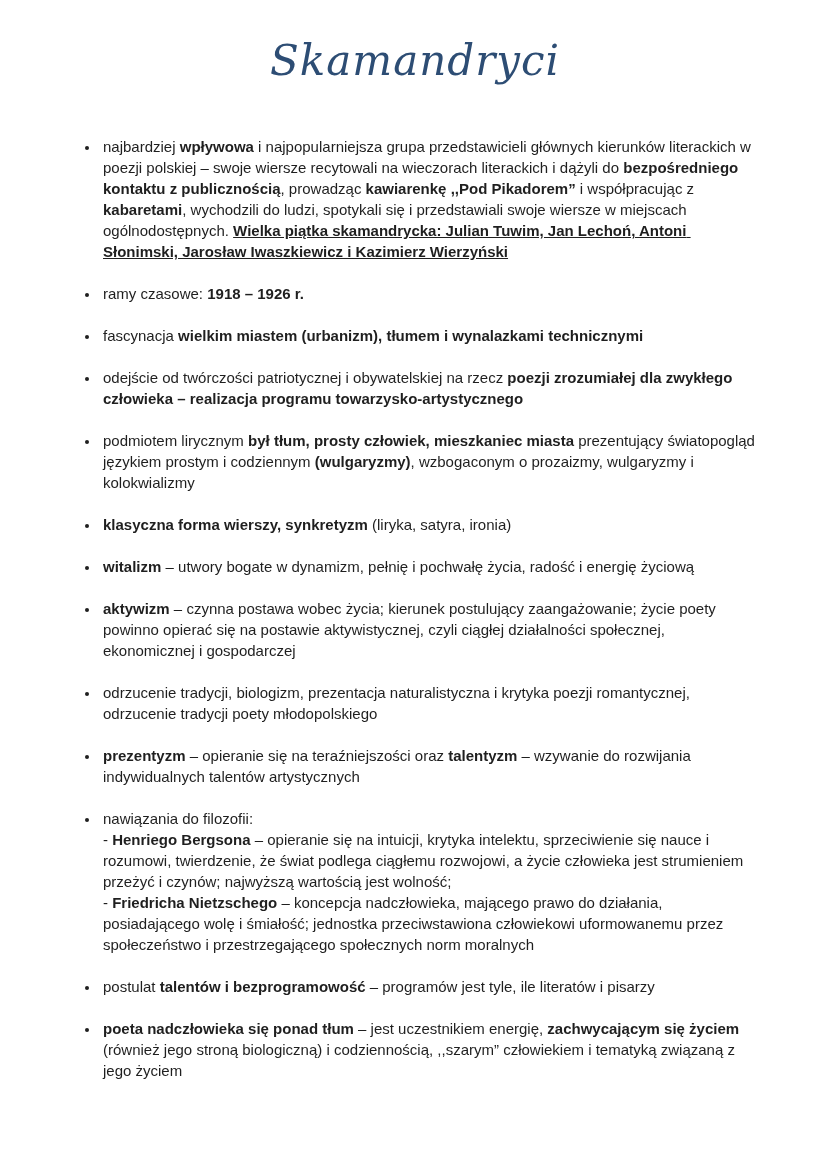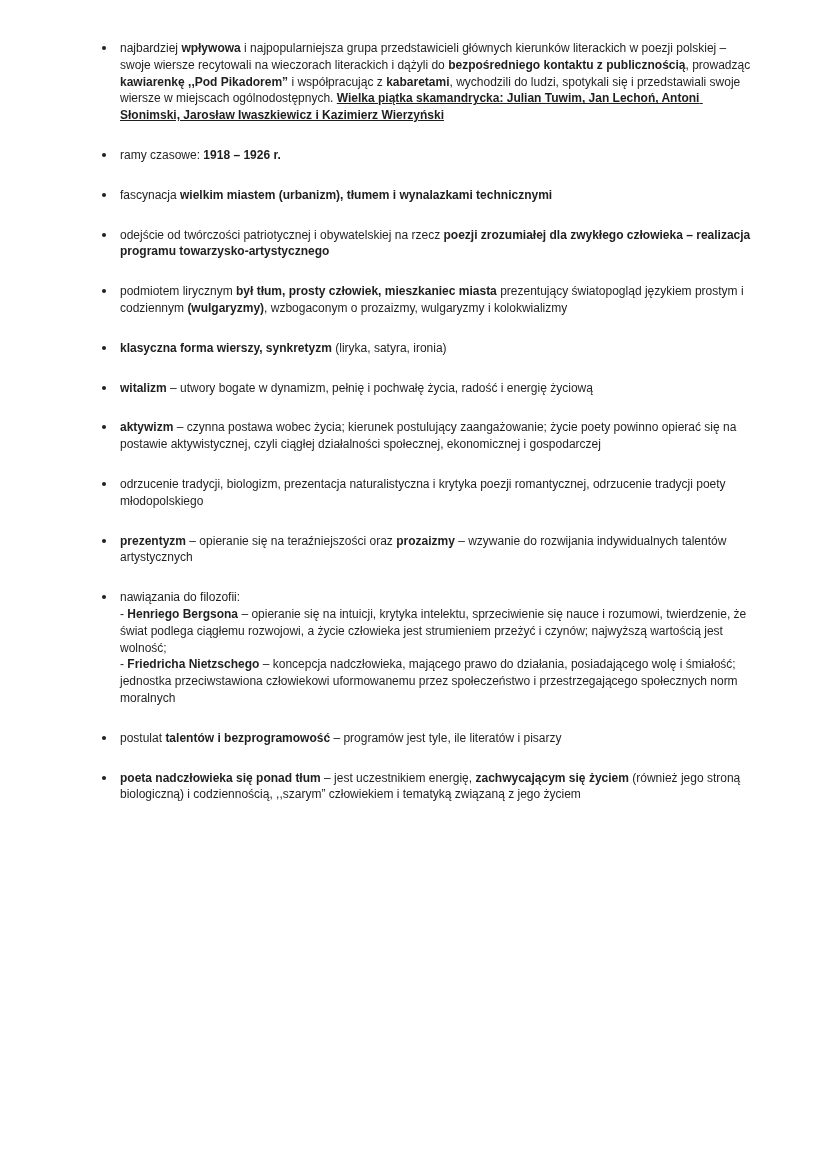--- a/index.html
+++ b/index.html
@@ -31,47 +31,48 @@
     color: #2d4d74;
     margin: 0 0 52px 0;
     line-height: 1.1;
   }
   ul.notes {
     margin: 0;
     padding: 0 0 0 25px;
     list-style: disc;
   }
   ul.notes li {
-    font-size: 12px;
+    font-size: 15px;
     line-height: 1.4;
-    margin: 0 0 21px 17px;
+    margin: 0 0 21px 0;
     padding-left: 3px;
     white-space: pre-wrap;
   }
   ul.notes li::marker {
     color: #1f1f1f;
     font-size: 14px;
   }
   .b { font-weight: bold; }
   .u { text-decoration: underline; }
 </style>
 </head>
 <body style="color: rgb(31, 31, 31); background: rgb(255, 255, 255);">
 
 <div class="page">
+  <h1 class="title" style="color: rgb(45, 77, 116);">Skamandryci</h1>
   <ul class="notes">
       <li><span>najbardziej </span><span class="b">wpływowa</span><span> i najpopularniejsza grupa przedstawicieli głównych kierunków literackich w poezji polskiej – swoje wiersze recytowali na wieczorach literackich i dążyli do </span><span class="b">bezpośredniego kontaktu z publicznością</span><span>, prowadząc </span><span class="b">kawiarenkę ,,Pod Pikadorem”</span><span> i współpracując z </span><span class="b">kabaretami</span><span>, wychodzili do ludzi, spotykali się i przedstawiali swoje wiersze w miejscach ogólnodostępnych. </span><span class="b u">Wielka piątka skamandrycka: Julian Tuwim, Jan Lechoń, Antoni Słonimski, Jarosław Iwaszkiewicz i Kazimierz Wierzyński</span></li>
       <li><span>ramy czasowe: </span><span class="b">1918 – 1926 r.</span></li>
       <li><span>fascynacja </span><span class="b">wielkim miastem (urbanizm), tłumem i wynalazkami technicznymi</span></li>
       <li><span>odejście od twórczości patriotycznej i obywatelskiej na rzecz </span><span class="b">poezji zrozumiałej dla zwykłego człowieka – realizacja programu towarzysko-artystycznego</span></li>
       <li><span>podmiotem lirycznym </span><span class="b">był tłum, prosty człowiek, mieszkaniec miasta</span><span> prezentujący światopogląd językiem prostym i codziennym </span><span class="b">(wulgaryzmy)</span><span>, wzbogaconym o prozaizmy, wulgaryzmy i kolokwializmy</span></li>
       <li><span class="b">klasyczna forma wierszy, synkretyzm</span><span> (liryka, satyra, ironia)</span></li>
       <li><span class="b">witalizm</span><span> – utwory bogate w dynamizm, pełnię i pochwałę życia, radość i energię życiową</span></li>
       <li><span class="b">aktywizm</span><span> – czynna postawa wobec życia; kierunek postulujący zaangażowanie; życie poety powinno opierać się na postawie aktywistycznej, czyli ciągłej działalności społecznej, ekonomicznej i gospodarczej</span></li>
       <li><span>odrzucenie tradycji, biologizm, prezentacja naturalistyczna i krytyka poezji romantycznej, odrzucenie tradycji poety młodopolskiego</span></li>
-      <li><span class="b">prezentyzm</span><span> – opieranie się na teraźniejszości oraz </span><span class="b">prozaizmy</span><span> – wzywanie do rozwijania indywidualnych talentów artystycznych</span></li>
+      <li><span class="b">prezentyzm</span><span> – opieranie się na teraźniejszości oraz </span><span class="b">talentyzm</span><span> – wzywanie do rozwijania indywidualnych talentów artystycznych</span></li>
       <li><span>nawiązania do filozofii:
 - </span><span class="b">Henriego Bergsona</span><span> – opieranie się na intuicji, krytyka intelektu, sprzeciwienie się nauce i rozumowi, twierdzenie, że świat podlega ciągłemu rozwojowi, a życie człowieka jest strumieniem przeżyć i czynów; najwyższą wartością jest wolność;
 - </span><span class="b">Friedricha Nietzschego</span><span> – koncepcja nadczłowieka, mającego prawo do działania, posiadającego wolę i śmiałość; jednostka przeciwstawiona człowiekowi uformowanemu przez społeczeństwo i przestrzegającego społecznych norm moralnych</span></li>
       <li><span>postulat </span><span class="b">talentów i bezprogramowość</span><span> – programów jest tyle, ile literatów i pisarzy</span></li>
       <li><span class="b">poeta nadczłowieka się ponad tłum</span><span> – jest uczestnikiem energię, </span><span class="b">zachwycającym się życiem</span><span> (również jego stroną biologiczną) i codziennością, ,,szarym” człowiekiem i tematyką związaną z jego życiem</span></li>
     </ul>
 </div>
 
 </body></html>

